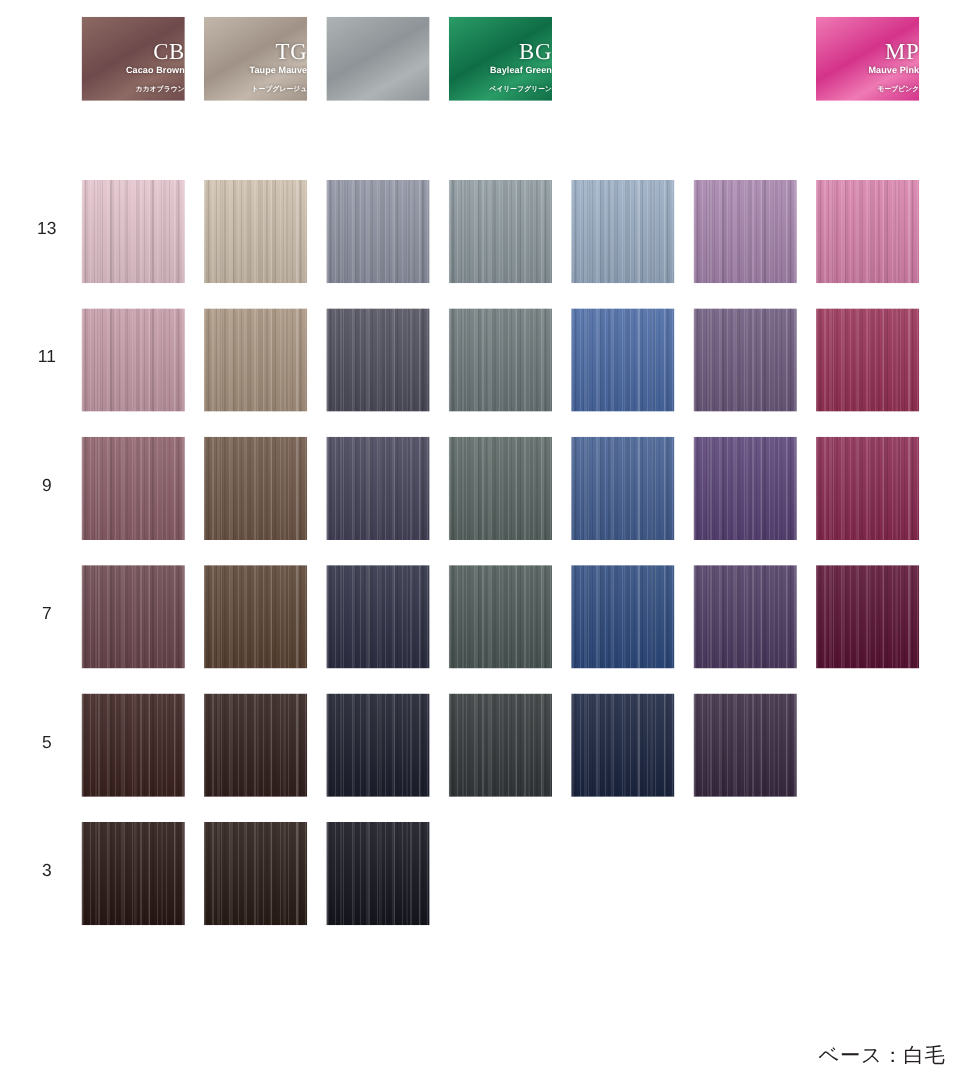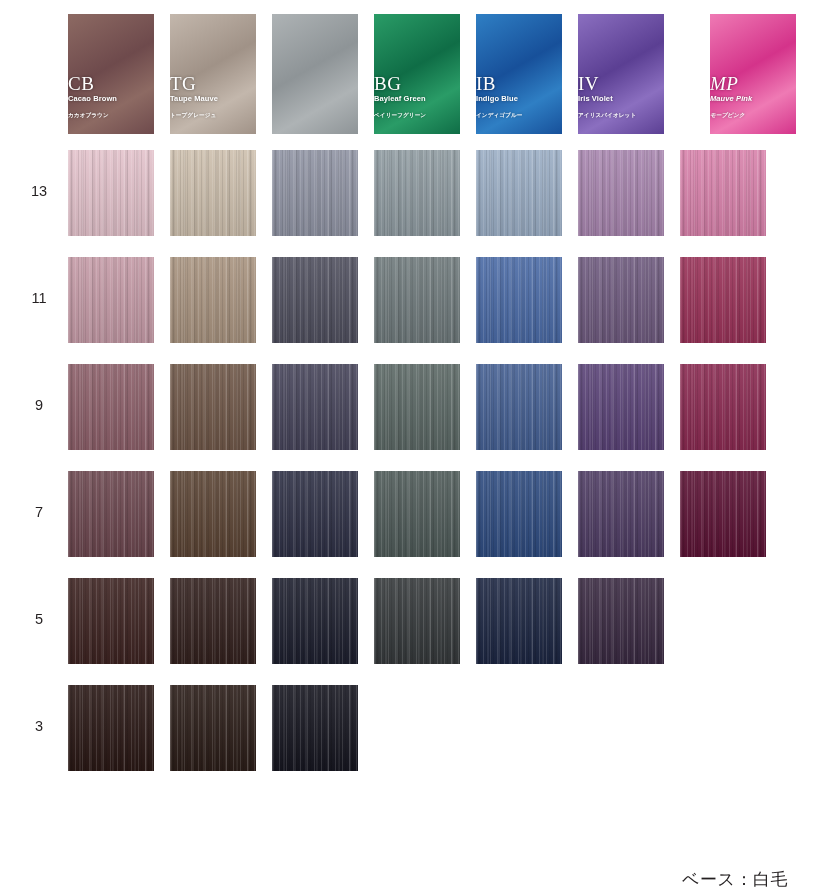--- a/index.html
+++ b/index.html
@@ -29,29 +29,29 @@
     position: absolute;
     left: 68px;
     top: 14px;
     width: 746px;
     height: 98px;
   }
   .family-tile {
     position: absolute;
     top: 0;
     width: 86px;
-    height: 120px;
+    height: 70px;
     overflow: hidden;
     display: flex;
     flex-direction: column;
     justify-content: flex-end;
     align-items: center;
-    padding-bottom: 15px;
+    padding-bottom: 5px;
     color: #ffffff;
-    text-align: left;
+    text-align: right;
     text-shadow: 0 0 3px rgba(0,0,0,.45);
   }
   .family-tile .tex {
     position: absolute;
     inset: 0;
     z-index: 0;
   }
   .family-tile .tile-inner {
     position: relative;
     z-index: 1;
@@ -169,37 +169,21 @@
         <div class="tex" style="background: linear-gradient(150deg, rgb(174, 179, 181) 0%, rgb(142, 148, 151) 45%, rgb(174, 179, 181) 72%, rgb(142, 148, 151) 100%);"></div>
       </div>
       <div class="family-tile" style="left: 306px;">
         <div class="tex" style="background: linear-gradient(150deg, rgb(42, 156, 103) 0%, rgb(15, 109, 70) 45%, rgb(42, 156, 103) 72%, rgb(15, 109, 70) 100%);"></div>
         <div class="tile-inner">
           <div class="family-code">BG</div>
           <div class="family-en">Bayleaf Green</div>
           <div class="family-jp">ベイリーフグリーン</div>
         </div>
       </div>
-      <div class="family-tile" style="left: 408px;">
-        <div class="tex" style="background: linear-gradient(150deg, rgb(47, 127, 196) 0%, rgb(23, 80, 154) 45%, rgb(47, 127, 196) 72%, rgb(23, 80, 154) 100%);"></div>
-        <div class="tile-inner">
-          <div class="family-code">IB</div>
-          <div class="family-en">Indigo Blue</div>
-          <div class="family-jp">インディゴブルー</div>
-        </div>
-      </div>
-      <div class="family-tile" style="left: 510px;">
-        <div class="tex" style="background: linear-gradient(150deg, rgb(139, 111, 192) 0%, rgb(91, 63, 147) 45%, rgb(139, 111, 192) 72%, rgb(91, 63, 147) 100%);"></div>
-        <div class="tile-inner">
-          <div class="family-code">IV</div>
-          <div class="family-en">Iris Violet</div>
-          <div class="family-jp">アイリスバイオレット</div>
-        </div>
-      </div>
-      <div class="family-tile" style="left: 642px; font-style: italic;">
+      <div class="family-tile" style="left: 612px;">
         <div class="tex" style="background: linear-gradient(150deg, rgb(239, 122, 180) 0%, rgb(212, 51, 138) 45%, rgb(239, 122, 180) 72%, rgb(212, 51, 138) 100%);"></div>
         <div class="tile-inner">
           <div class="family-code">MP</div>
           <div class="family-en">Mauve Pink</div>
           <div class="family-jp">モーブピンク</div>
         </div>
       </div>
     </div>
 
   <div class="grid">

